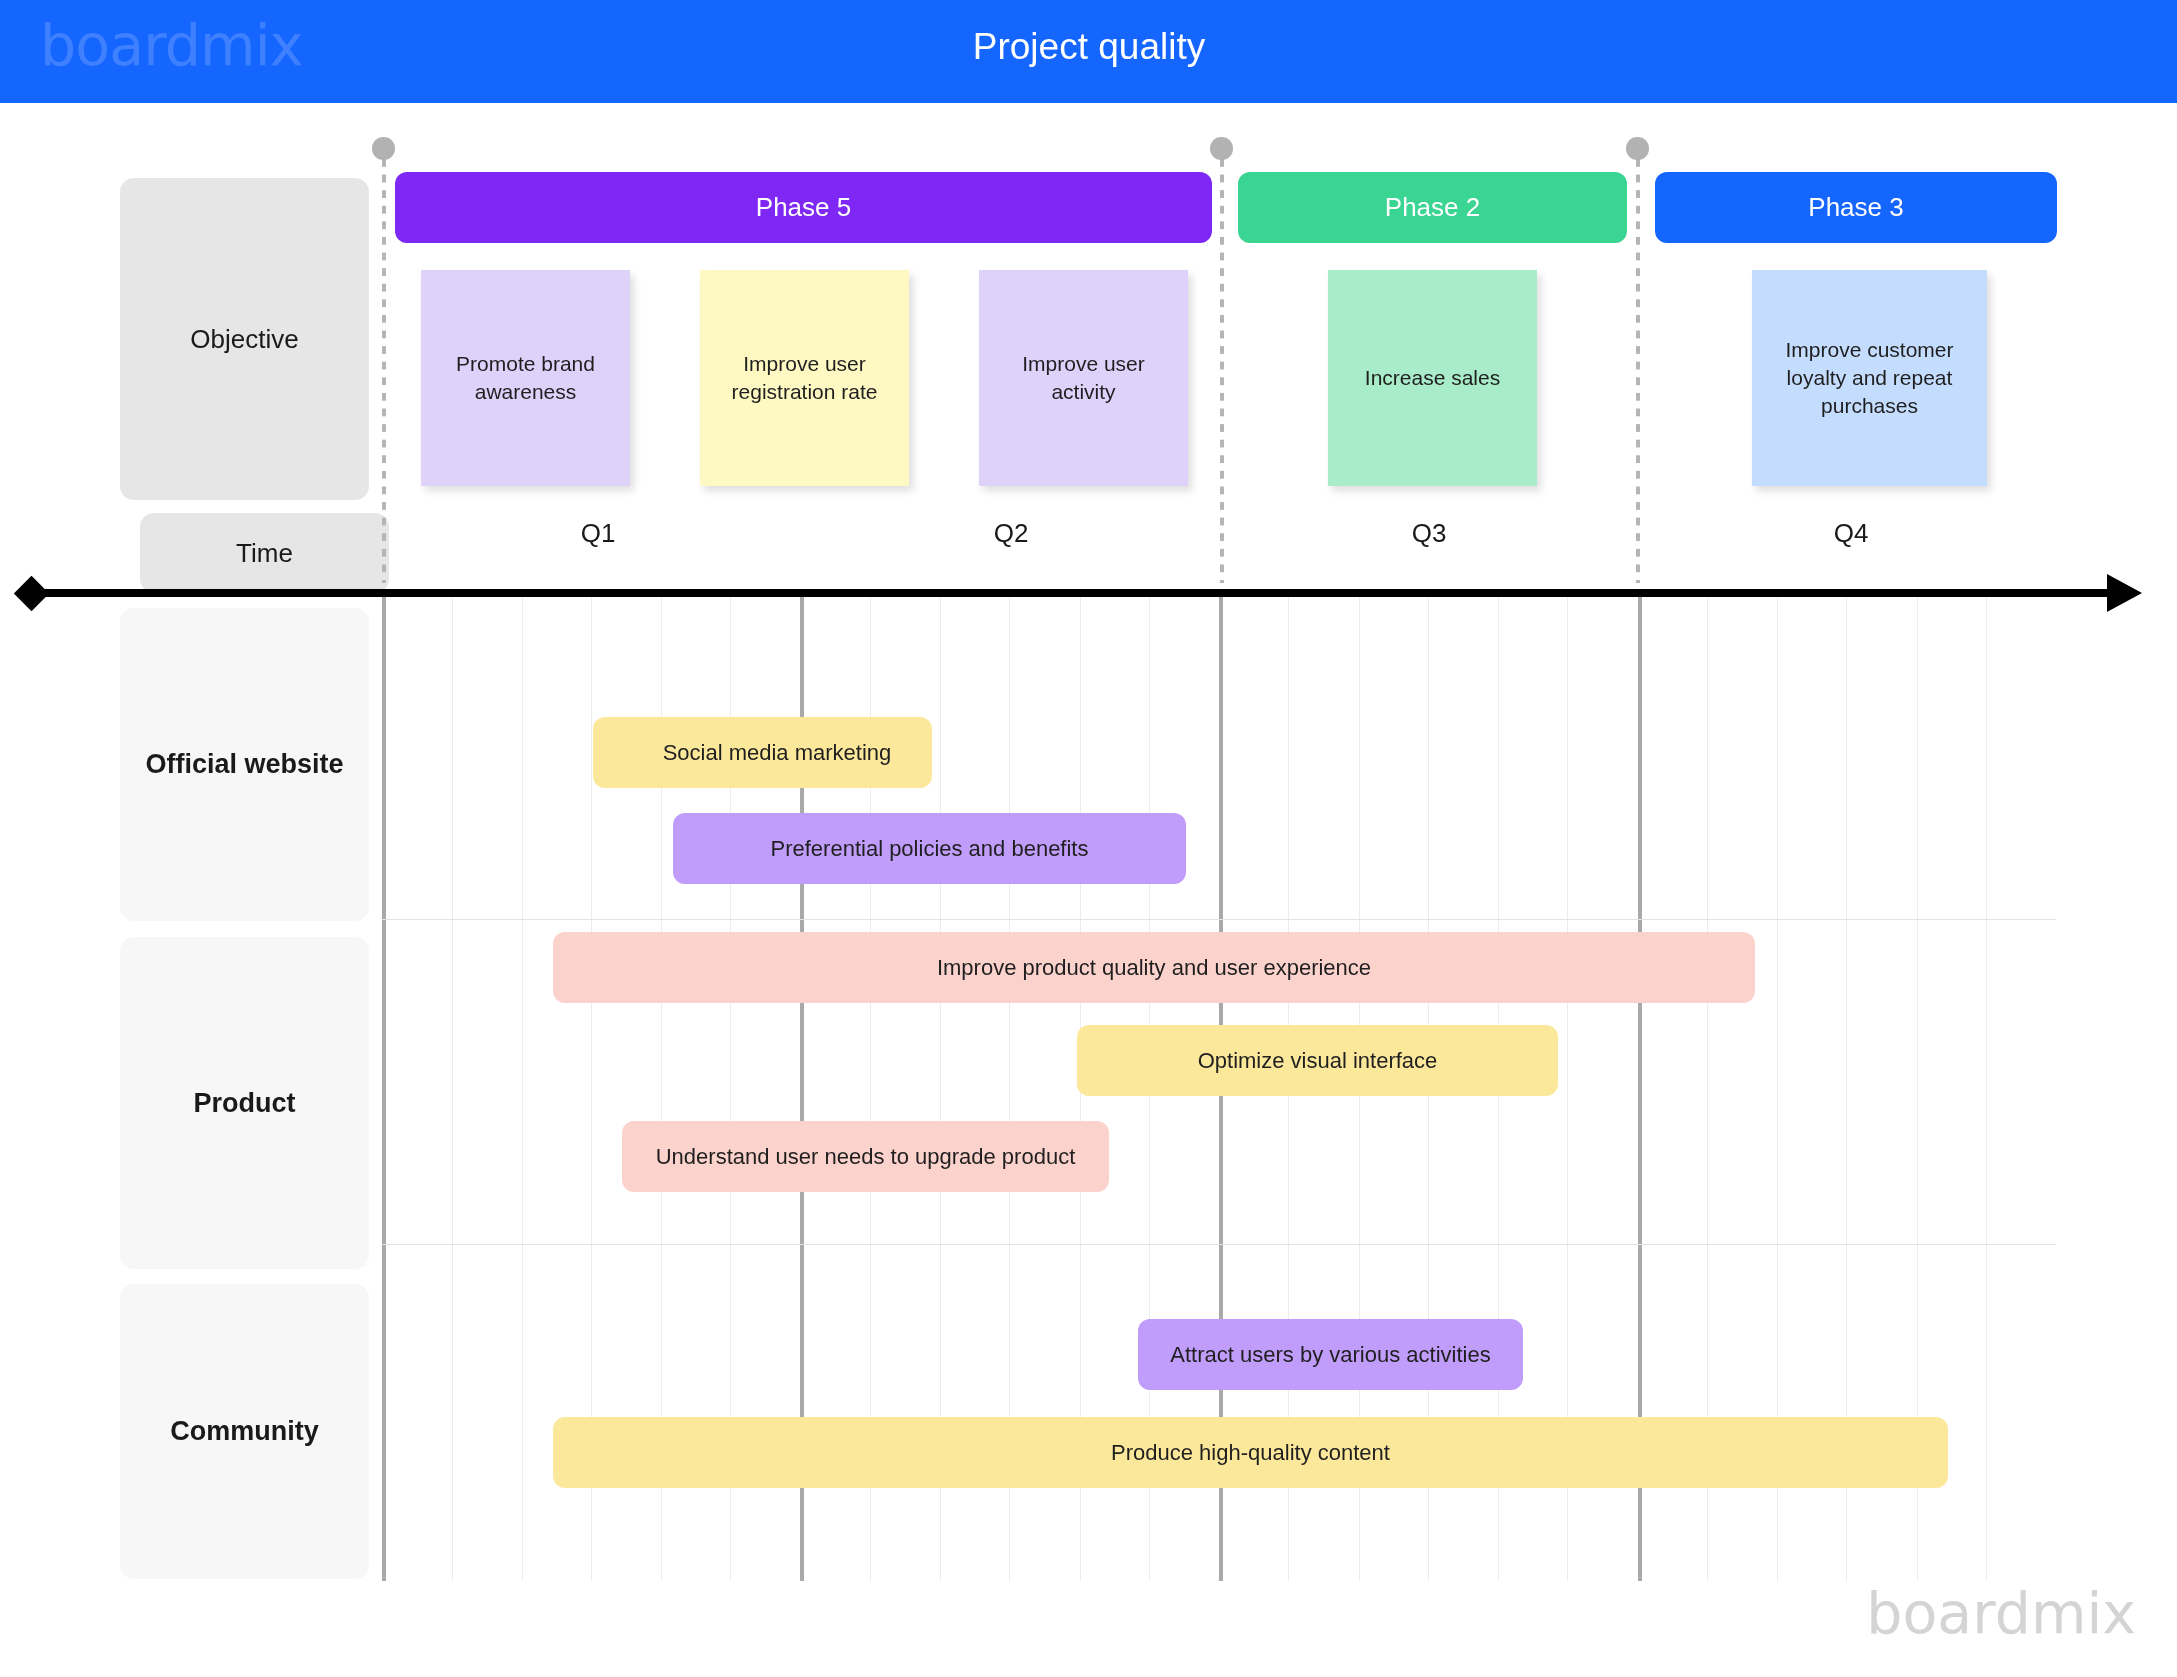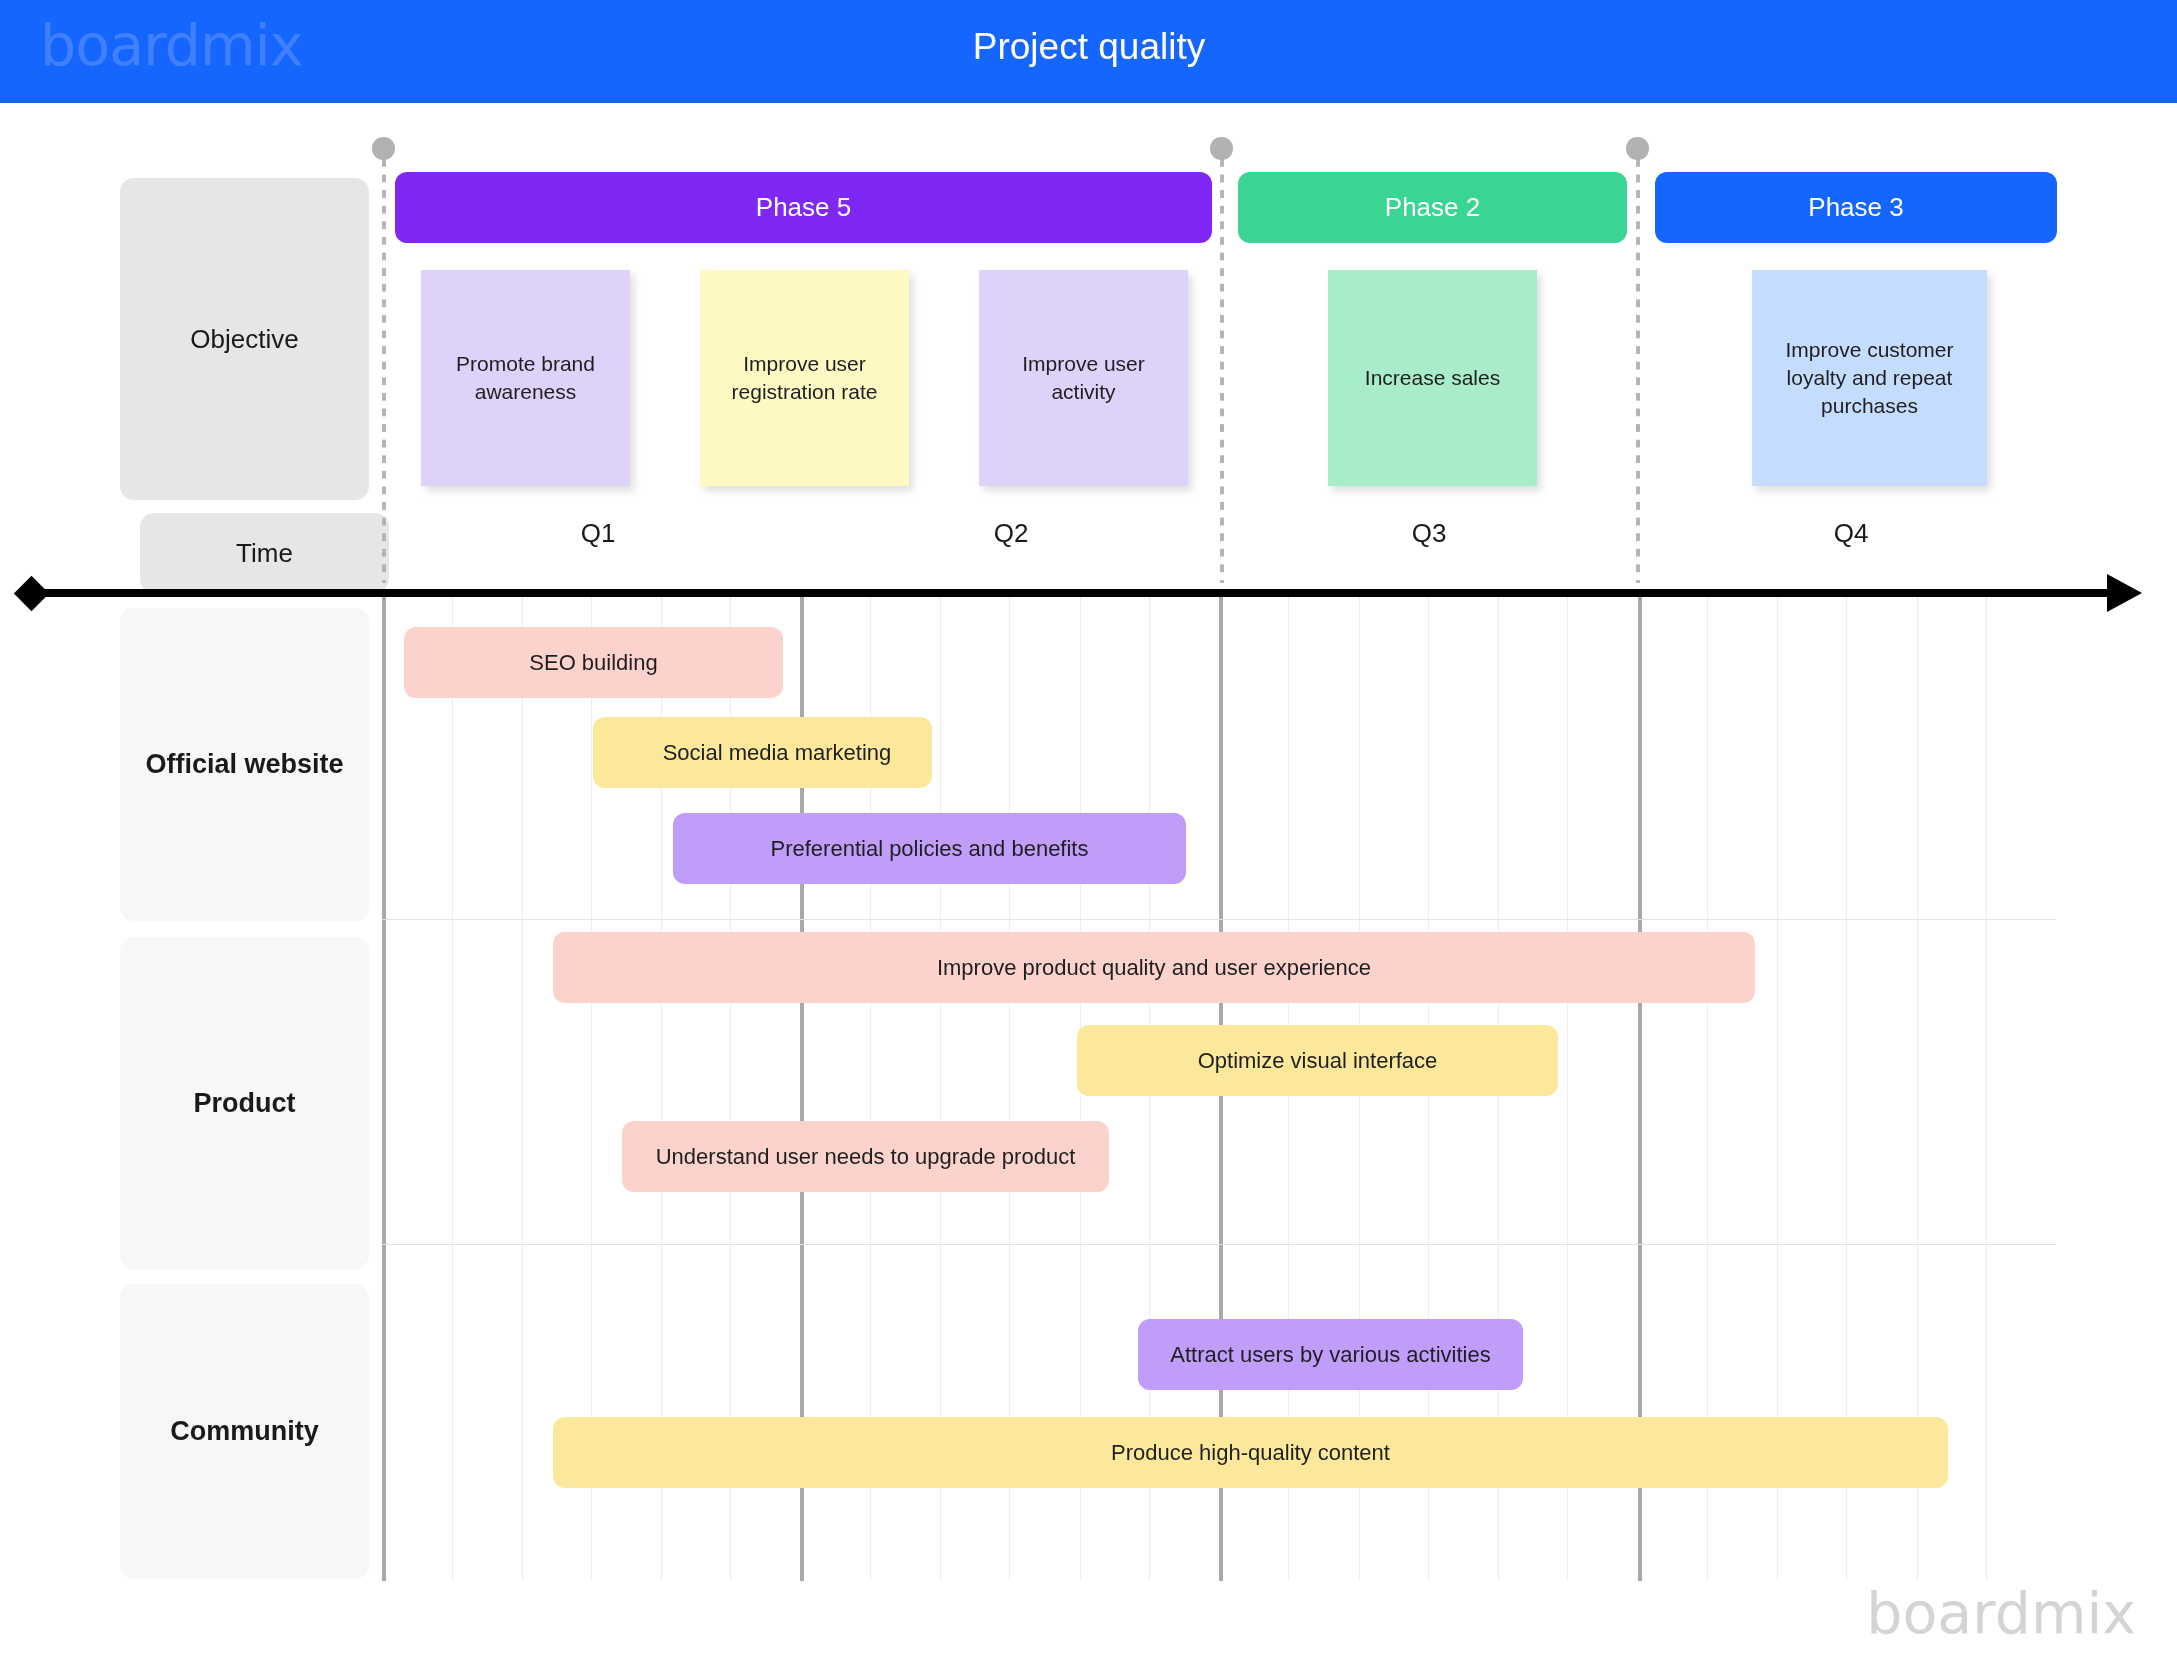--- a/index.html
+++ b/index.html
@@ -202,21 +202,20 @@
       <div class="gline" style="left: 1395px;"></div>
       <div class="gline" style="left: 1464px;"></div>
       <div class="gline" style="left: 1535px;"></div>
       <div class="gline" style="left: 1604px;"></div>
       <div class="gline-edge" style="left: 0px;"></div>
       <div class="gline-q" style="left: 418px;"></div>
       <div class="gline-q" style="left: 837px;"></div>
       <div class="gline-q" style="left: 1256px;"></div>
       <div class="hdiv" style="top: 322px;"></div>
       <div class="hdiv" style="top: 647px;"></div>
-      <div class="task" style="left: 22px; width: 379px; top: 30px; background: rgb(252, 210, 204);">SEO building</div>
       <div class="task" style="left: 211px; width: 339px; top: 120px; background: rgb(252, 232, 155); padding-left: 29px;">Social media marketing</div>
       <div class="task" style="left: 291px; width: 513px; top: 216px; background: rgb(192, 156, 251);">Preferential policies and benefits</div>
       <div class="task" style="left: 171px; width: 1202px; top: 335px; background: rgb(252, 210, 204);">Improve product quality and user experience</div>
       <div class="task" style="left: 695px; width: 481px; top: 428px; background: rgb(252, 232, 155);">Optimize visual interface</div>
       <div class="task" style="left: 240px; width: 487px; top: 524px; background: rgb(252, 210, 204);">Understand user needs to upgrade product</div>
       <div class="task" style="left: 756px; width: 385px; top: 722px; background: rgb(192, 156, 251);">Attract users by various activities</div>
       <div class="task" style="left: 171px; width: 1395px; top: 820px; background: rgb(252, 232, 155);">Produce high-quality content</div>
     </div>
 
   <div class="watermark">boardmix</div>

